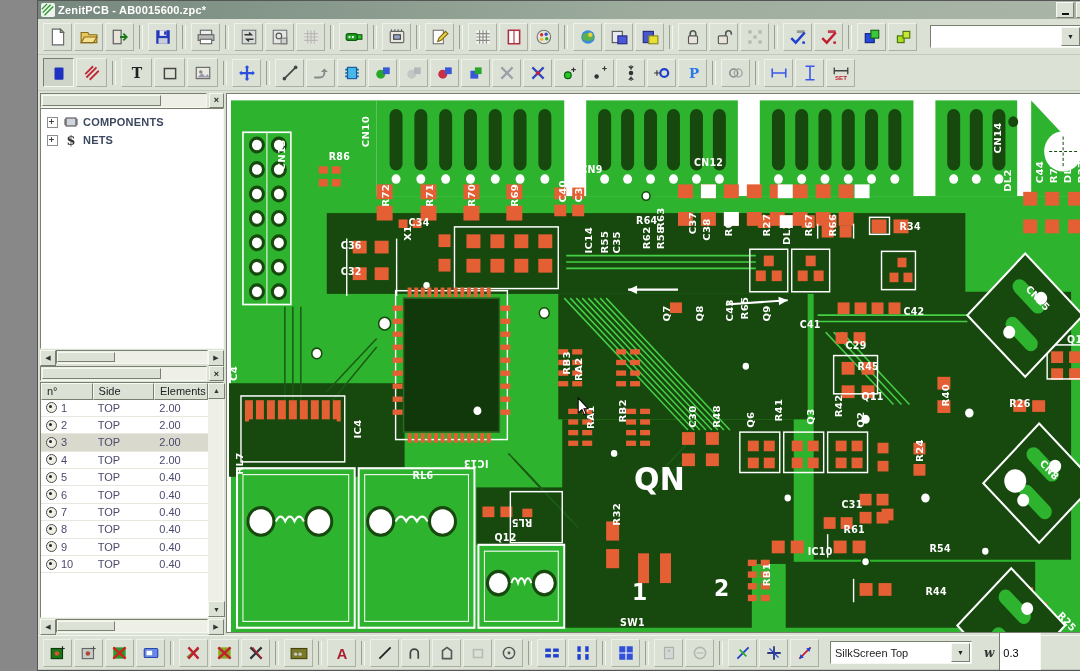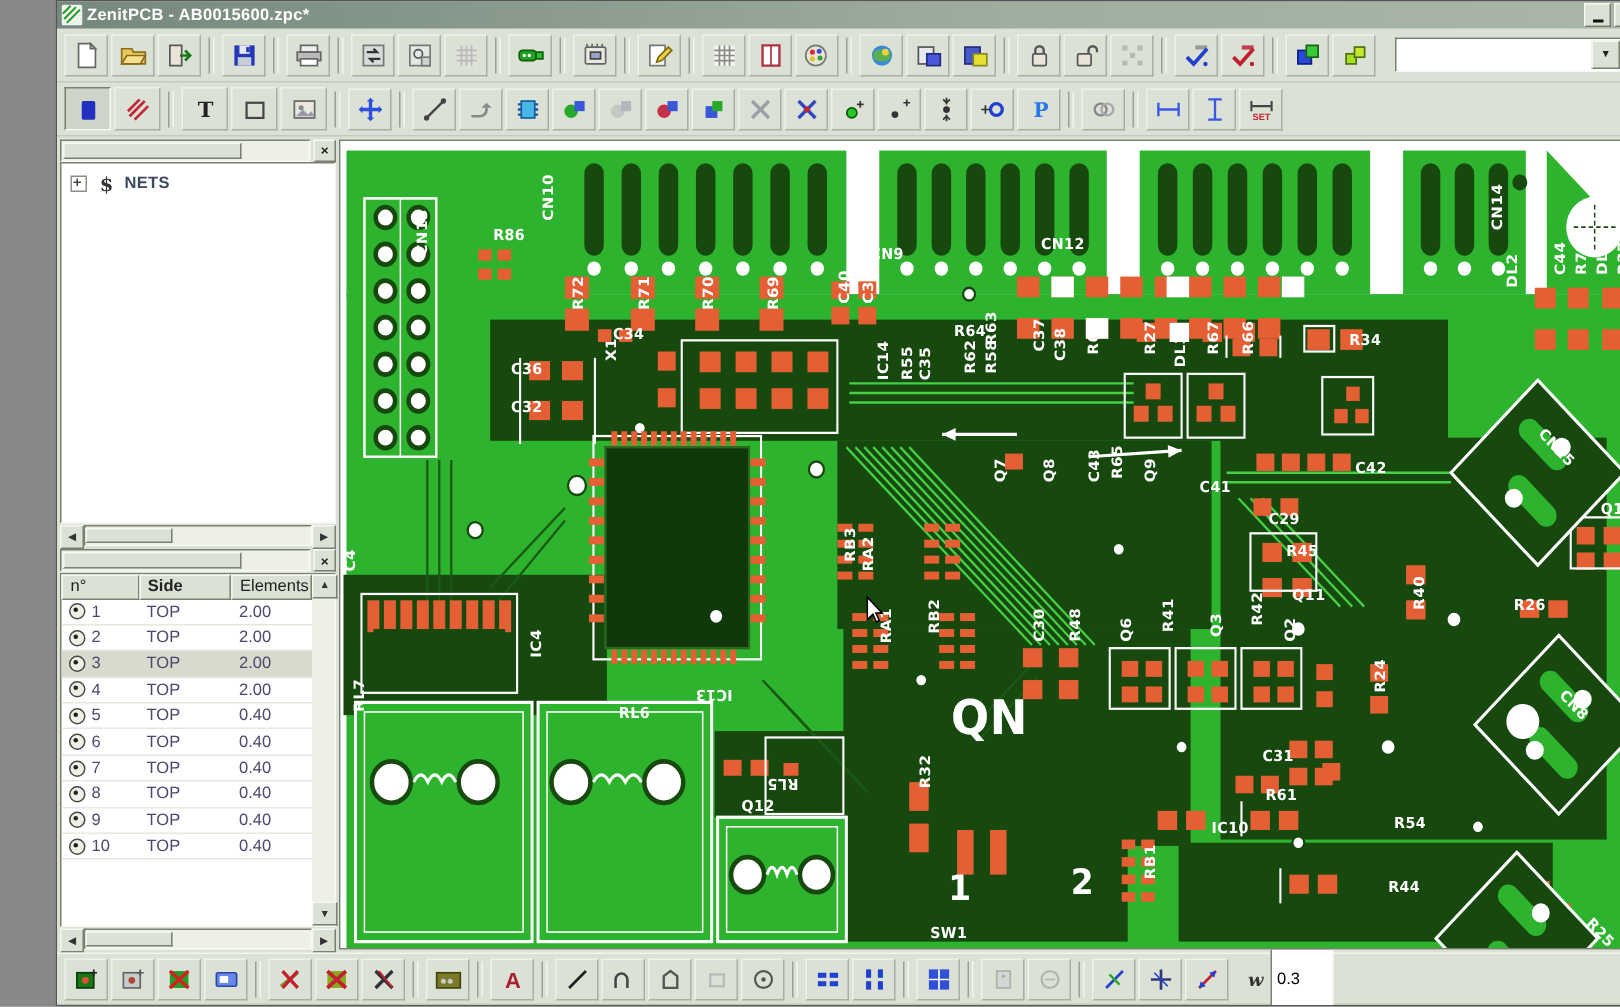--- a/index.html
+++ b/index.html
@@ -425,20 +425,28 @@
       <div class="panel-grip">
         <div class="grip-track sunken">
             <div class="grip-thumb raised"></div>
           </div>
         <div class="grip-close raised">×</div>
       </div>
       <div class="treebox sunken" id="tree">
           <div class="tree-item">
             <span class="plusbox"></span>
             <span class="tree-icon"><svg viewBox="0 0 16 16">
+                <rect x="3" y="4" width="10" height="8" fill="#d0d4dc" stroke="#444"></rect>
+                <path d="M1 6h2M1 8h2M1 10h2M13 6h2M13 8h2M13 10h2" stroke="#444"></path>
+              </svg></span>
+            <span class="tree-label">COMPONENTS</span>
+          </div>
+          <div class="tree-item">
+            <span class="plusbox"></span>
+            <span class="tree-icon"><svg viewBox="0 0 16 16">
                 <text x="8" y="13" font-size="13" font-weight="bold" text-anchor="middle" fill="#333" font-family="DejaVu Serif,serif">$</text>
               </svg></span>
             <span class="tree-label">NETS</span>
           </div>
         </div>
       <div class="hscroll">
         <div class="sbtn raised">◀</div>
         <div class="strack sunken">
             <div class="sthumb"></div>
           </div>
@@ -448,21 +456,21 @@
       <div class="panel-grip" style="margin-top:3px;">
         <div class="grip-track sunken">
             <div class="grip-thumb raised"></div>
           </div>
         <div class="grip-close raised">×</div>
       </div>
       <div class="tablewrap sunken">
         <div class="tcols">
           <div class="thead" id="thead">
               <div class="th" style="width: 52px;">n°</div>
-              <div class="th" style="width: 62px; font-weight: bold;">Side</div>
+              <div class="th" style="width: 62px;">Side</div>
               <div class="th" style="width: 54px;">Elements</div>
             </div>
           <div id="tbody" style="flex:1;overflow:hidden;">
               <div class="trow">
                 <span class="td" style="width:52px"><span class="radio"></span>1</span>
                 <span class="td" style="width:62px">TOP</span>
                 <span class="td" style="width:54px">2.00</span>
               </div>
               <div class="trow">
                 <span class="td" style="width:52px"><span class="radio"></span>2</span>
@@ -1164,16 +1172,20 @@
           <path d="M8 2v12M2 8h12" stroke="#303880" stroke-width="1.6"></path>
           <path d="M4 4l8 8" stroke="#2040d0"></path>
         </svg>
       </div>
       <div class="tbtn">
         <svg viewBox="0 0 16 16">
           <path d="M3 13L13 3" stroke="#c02030" stroke-width="1.6"></path>
           <path d="M13 3l-4 1 3 3zM3 13l4-1-3-3z" fill="#2040d0"></path>
         </svg>
       </div>
+      <div class="combo sunken" style="width: 140px; margin-left: 10px;">
+        <span class="cval">SilkScreen Top</span>
+        <span class="cbtn raised">▼</span>
+      </div>
       <span class="wlabel">w</span>
       <input class="winput sunken" value="0.3" style="">
     </div>
 </div>
 
 </body></html>

